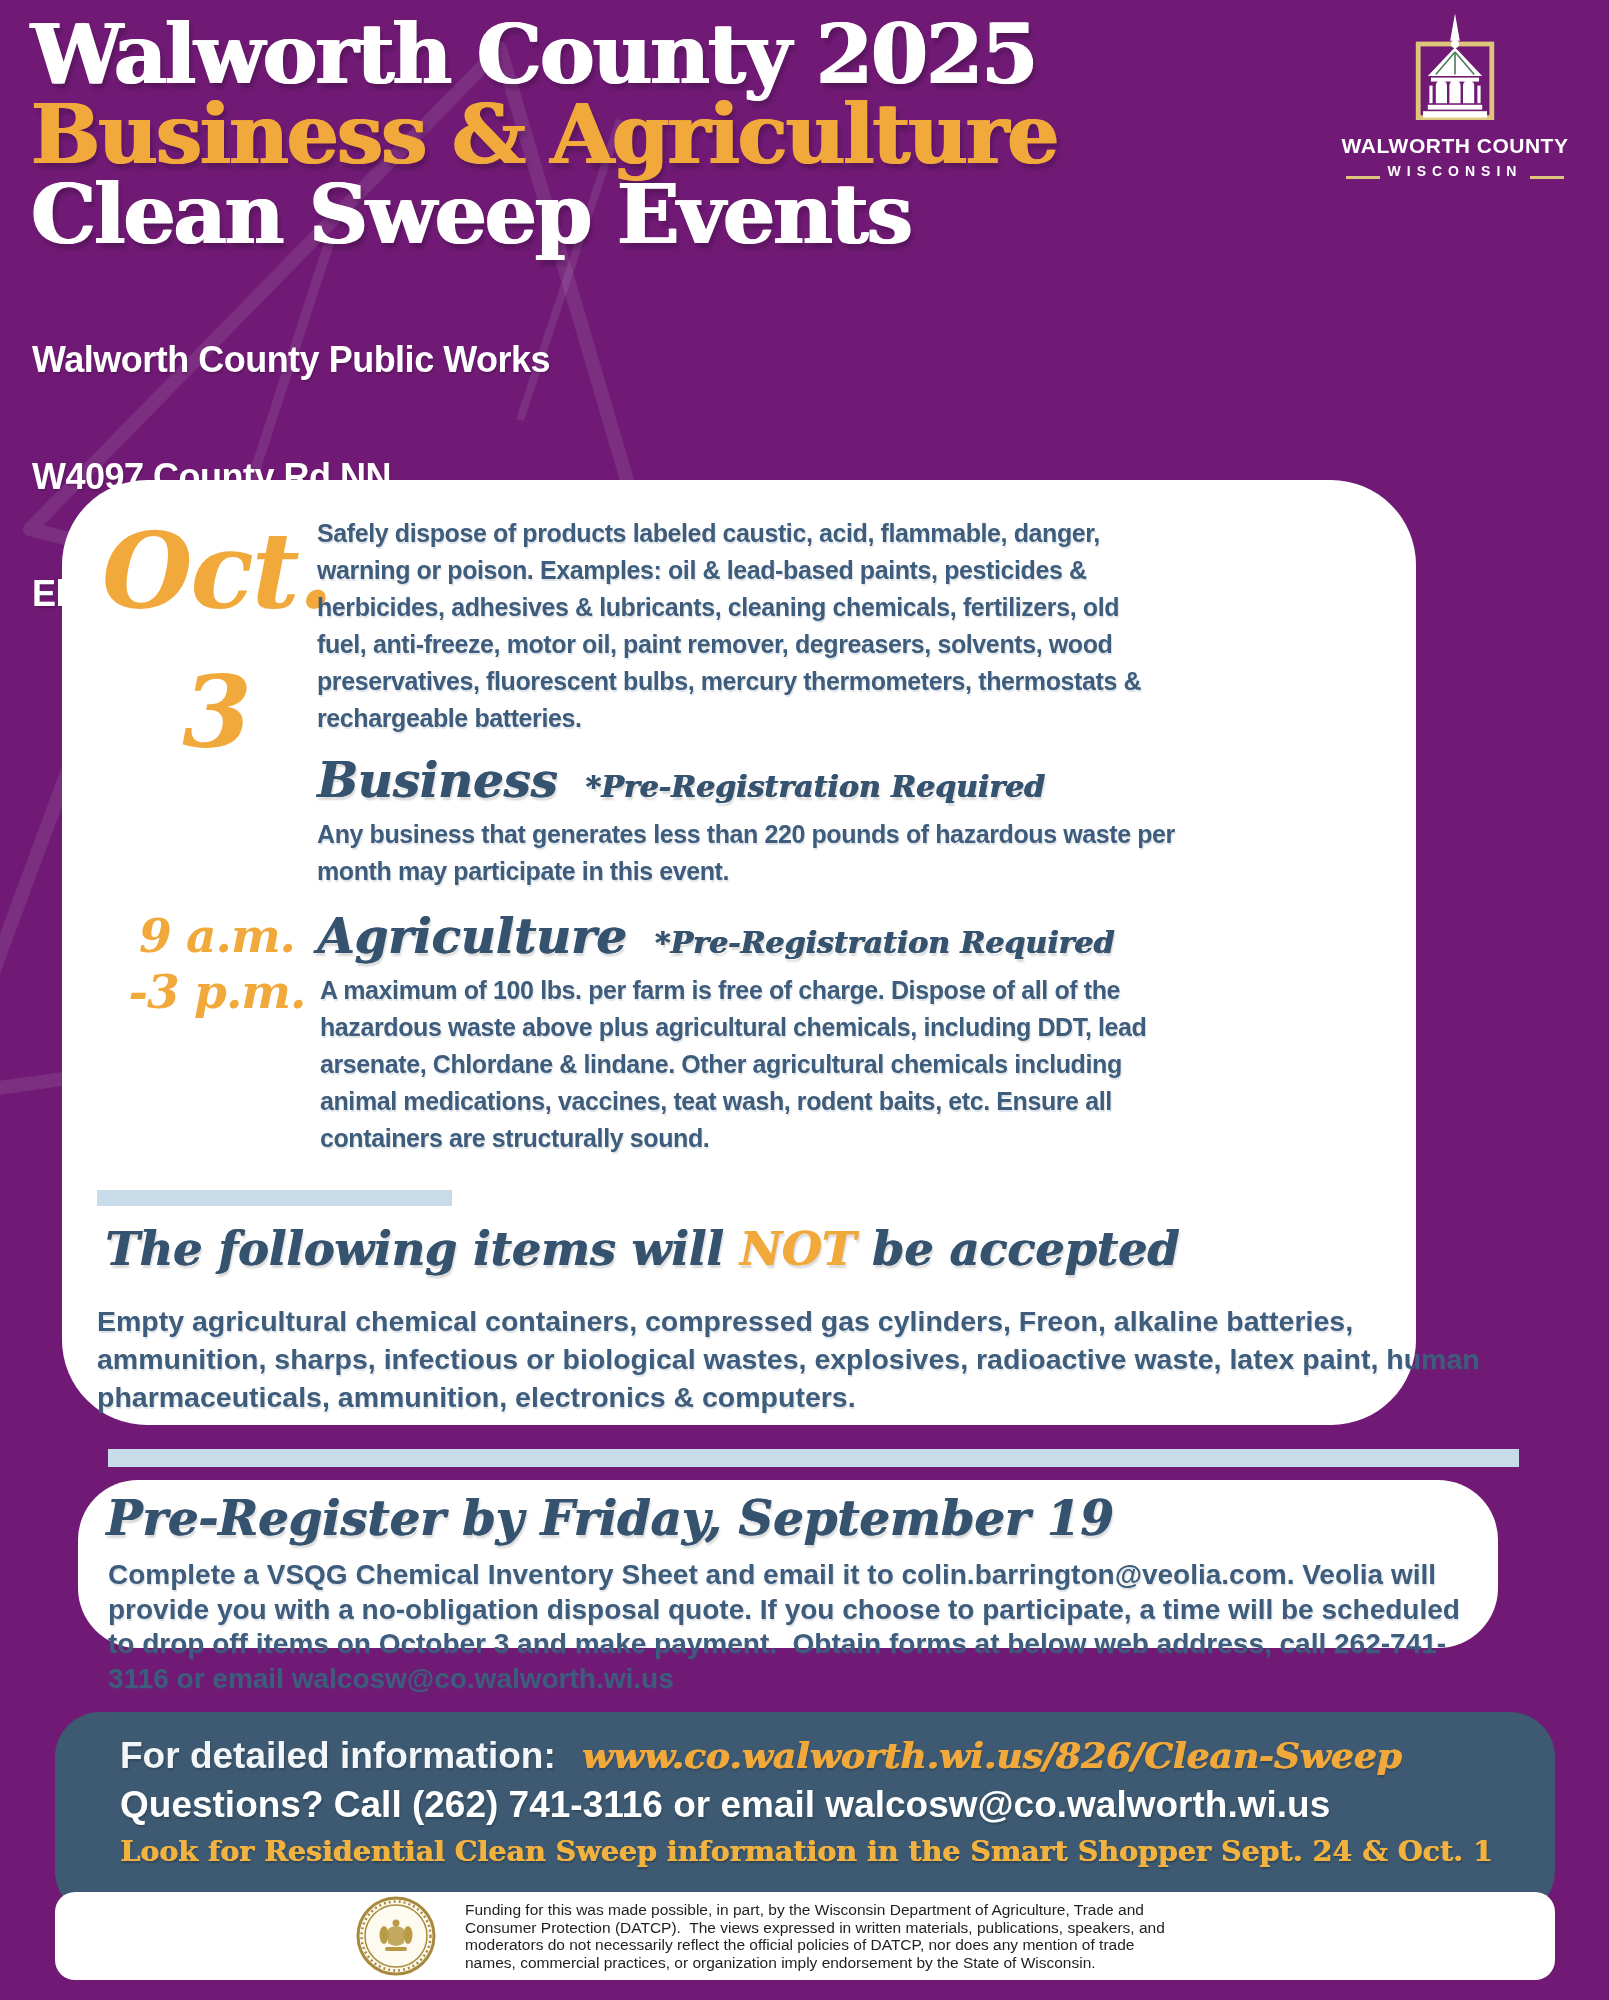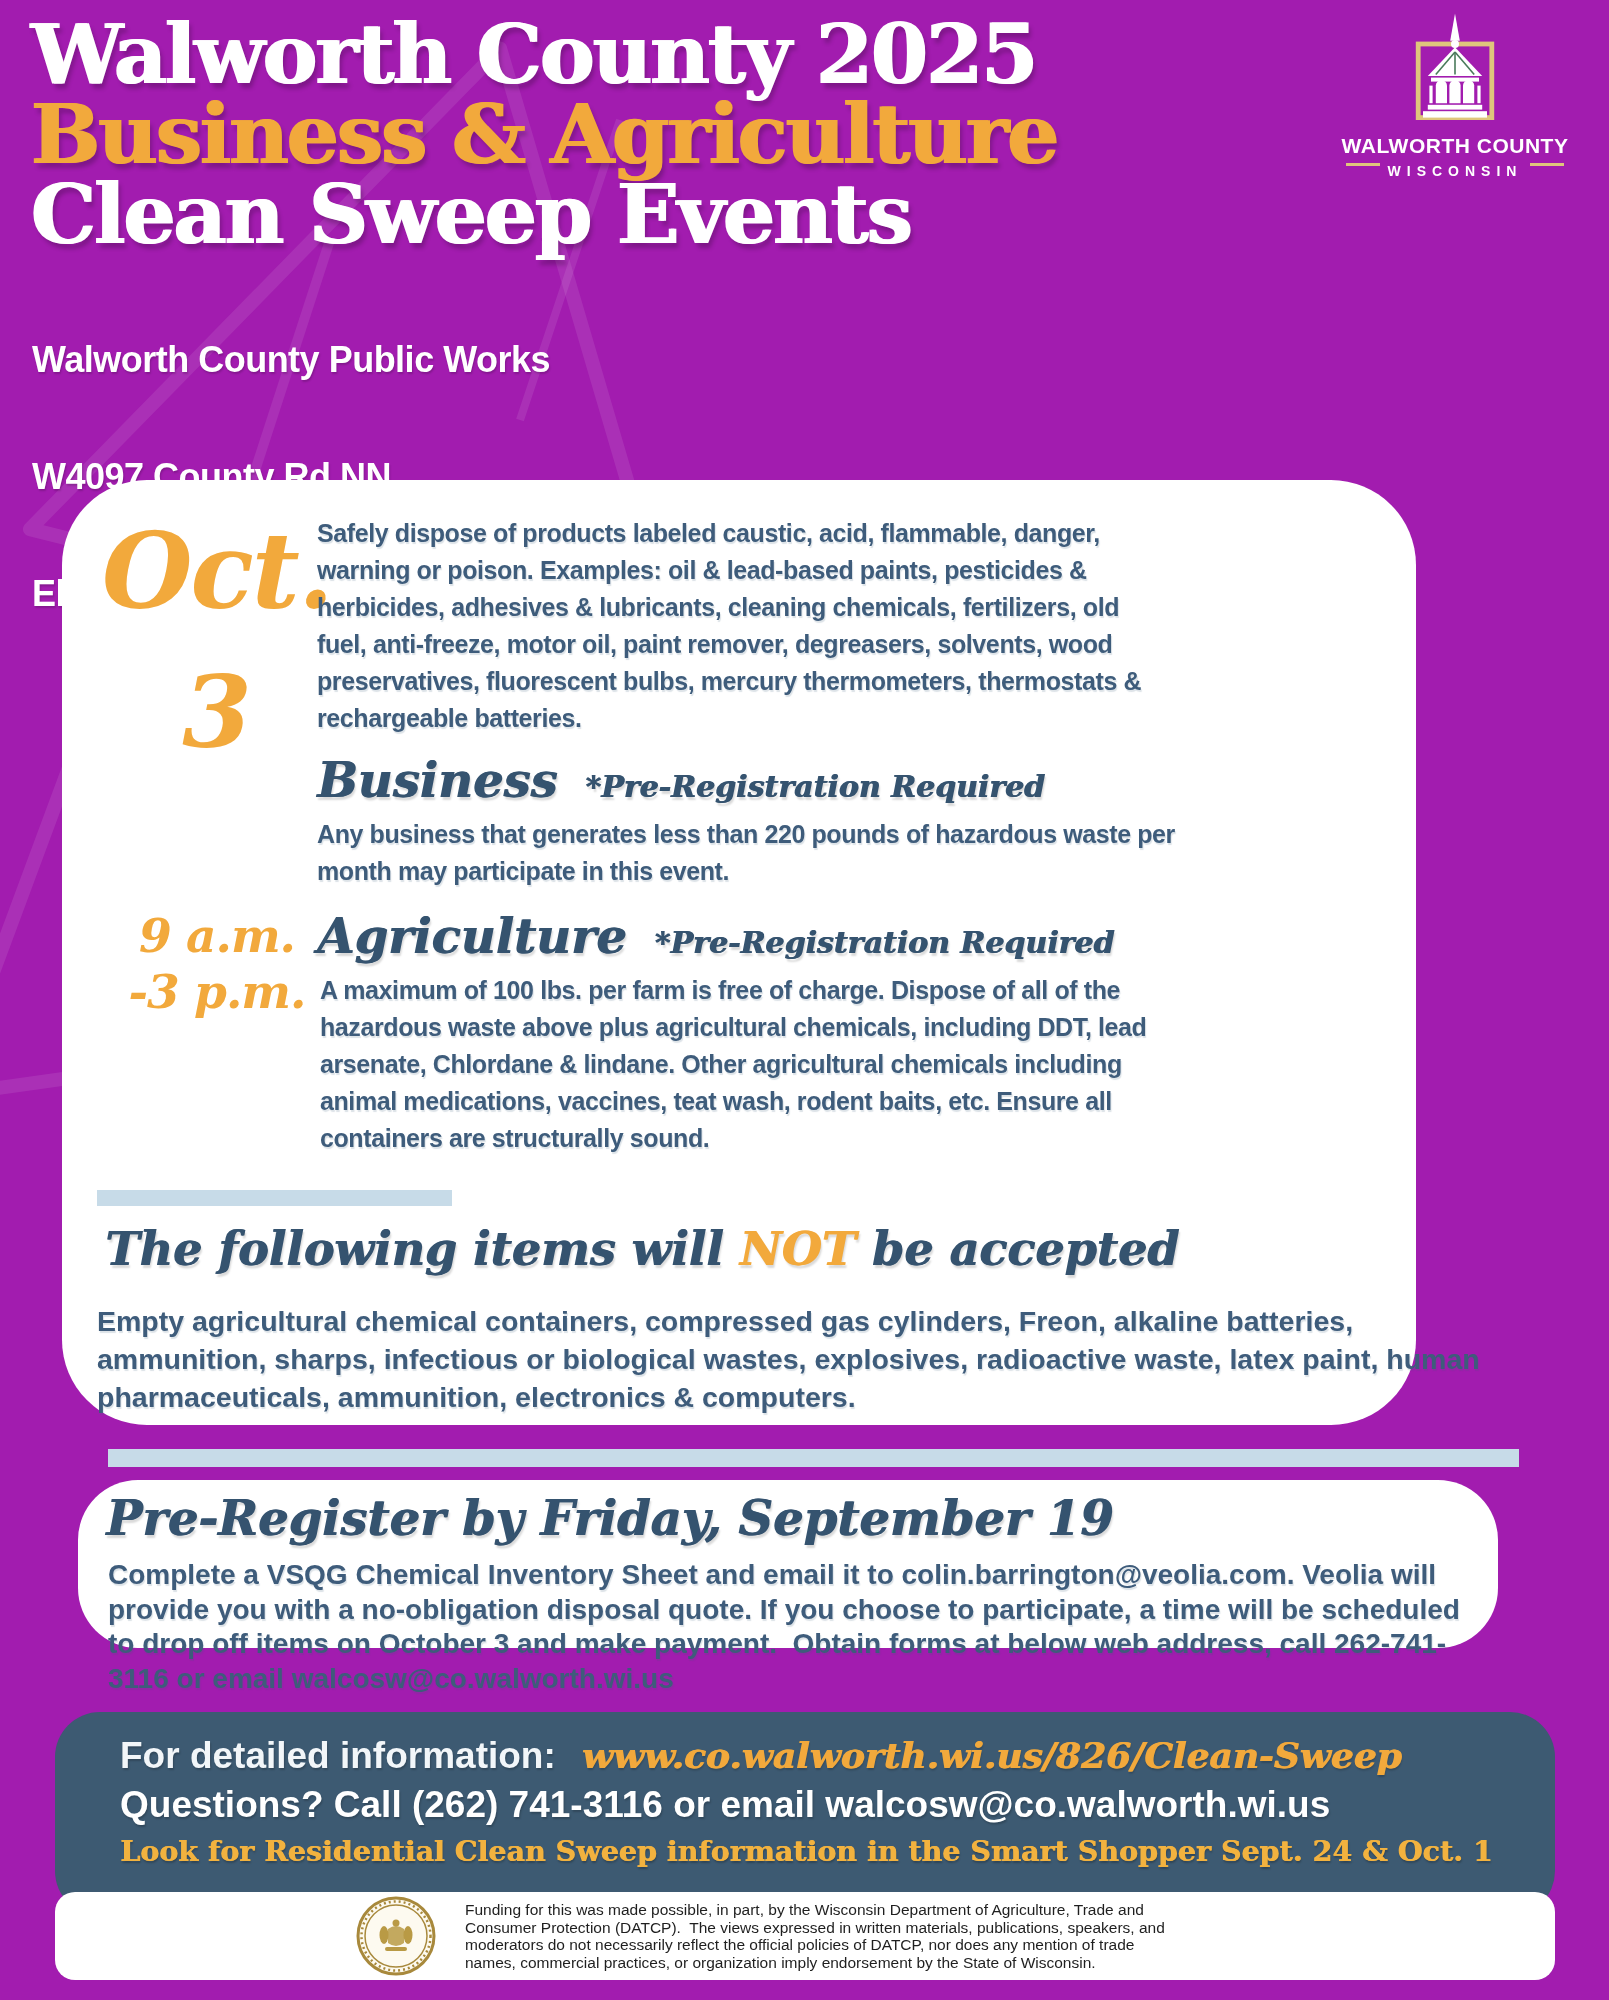--- a/index.html
+++ b/index.html
@@ -1,18 +1,18 @@
 <!DOCTYPE html>
 <html><head>
 <meta charset="utf-8">
 <style>
   html,body{margin:0;padding:0;background:#3c6049;}
   .page{
     position:relative; width:1609px; height:2000px; overflow:hidden;
-    background:#a21caf;
+    background:#701a75;
     font-family:"Liberation Sans", sans-serif;
   }
   .watermark{position:absolute; left:0; top:0; pointer-events:none;}
   
   .title{
     position:absolute; left:30px; top:14px; width:1280px;
     font-family:"DejaVu Serif", serif; font-weight:bold;
     font-size:82px; line-height:80px; letter-spacing:-2px;
     text-shadow:2px 0 0 currentColor, 4px 5px 4px rgba(0,0,0,0.22);
   }
@@ -20,21 +20,21 @@
   .title .t-orange{color:#F2A93C;}
   .address{
     position:absolute; left:32px; top:262px;
     color:#ffffff; font-weight:bold; font-size:36px; line-height:39px;
     letter-spacing:-0.5px; white-space:pre-wrap;
     text-shadow:1px 2px 2px rgba(0,0,0,0.18);
   }
   
   .logo{position:absolute; left:1320px; top:12px; width:270px; text-align:center;}
   .logo .county{color:#ffffff; font-weight:bold; font-size:21px; letter-spacing:0.5px; margin-top:6px;}
-  .logo .state-row{display:flex; align-items:flex-start; justify-content:center; gap:8px; margin-top:5px;}
+  .logo .state-row{display:flex; align-items:flex-end; justify-content:center; gap:8px; margin-top:5px;}
   .logo .state{color:#ffffff; font-size:14px; letter-spacing:6px; font-weight:bold;}
   .logo .dash{display:inline-block; width:34px; height:3px; background:#DFC57C;}
   
   .card{position:absolute; background:#ffffff; border-radius:85px;}
   .card1{left:62px; top:480px; width:1354px; height:945px;}
   .card2{left:78px; top:1480px; width:1420px; height:168px; border-radius:60px;}
   .panel{
     position:absolute; left:55px; top:1712px; width:1500px; height:204px;
     background:#3D5A72; border-radius:45px;
   }

